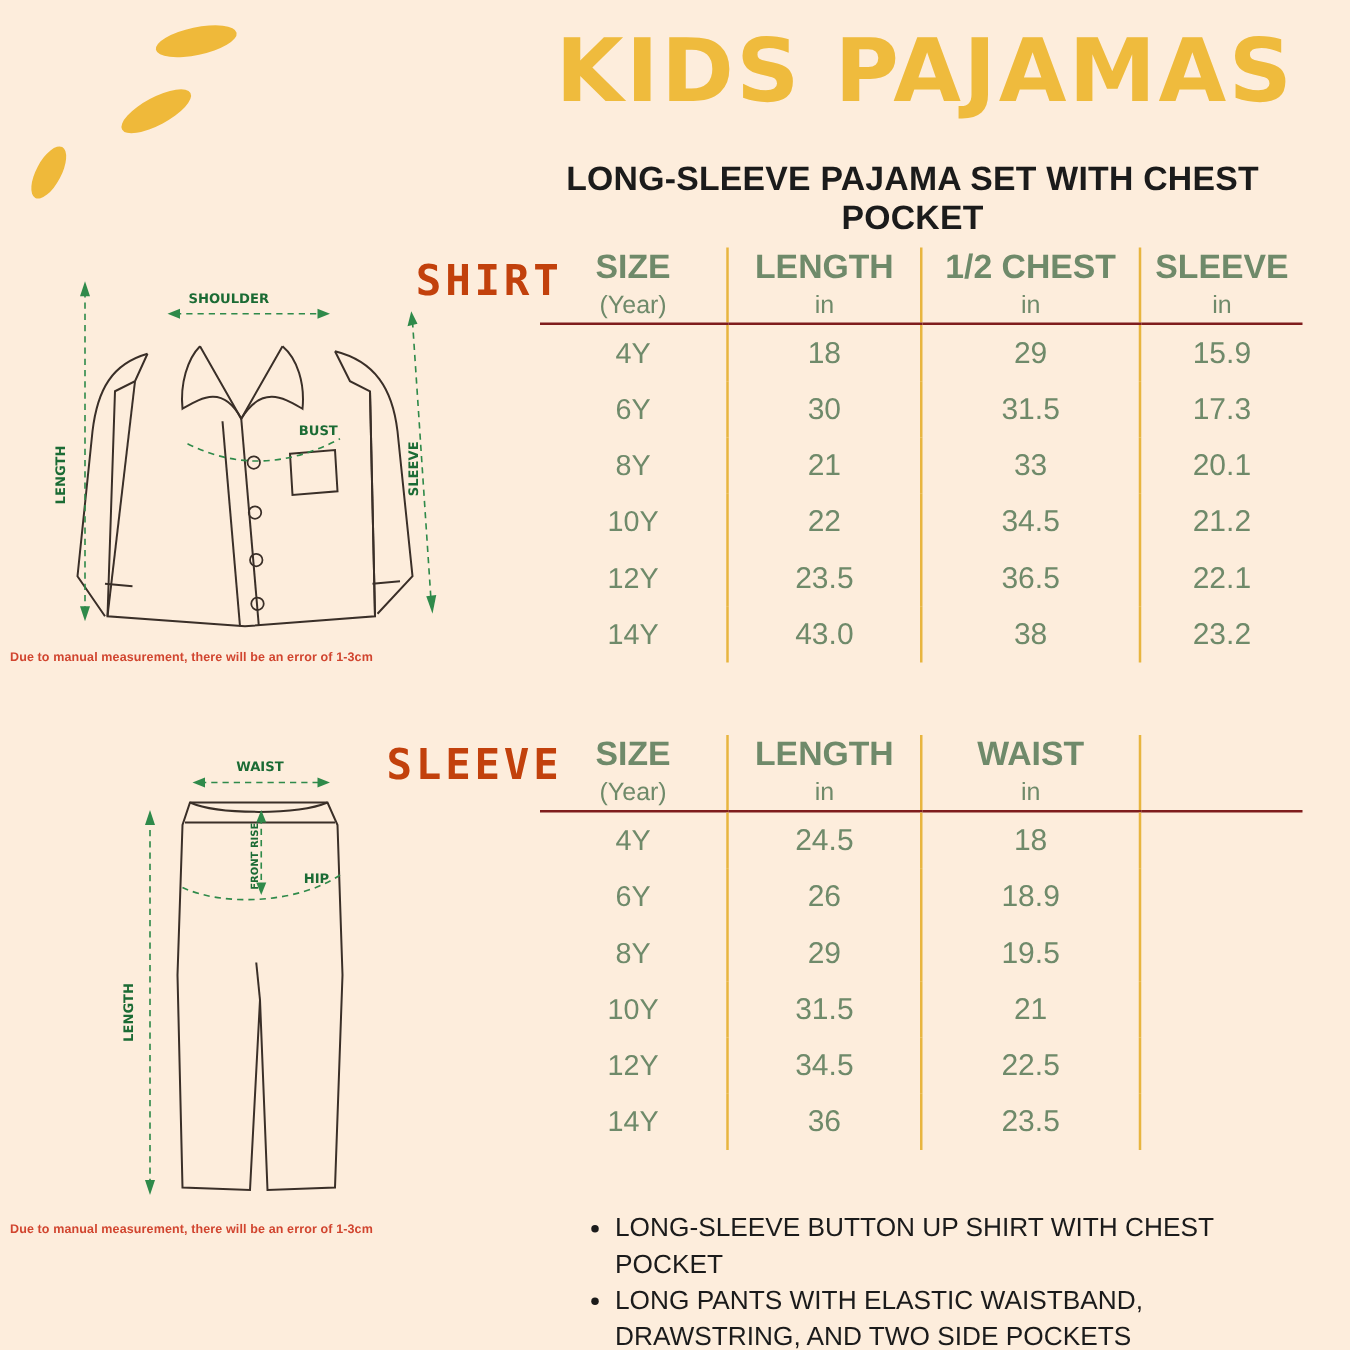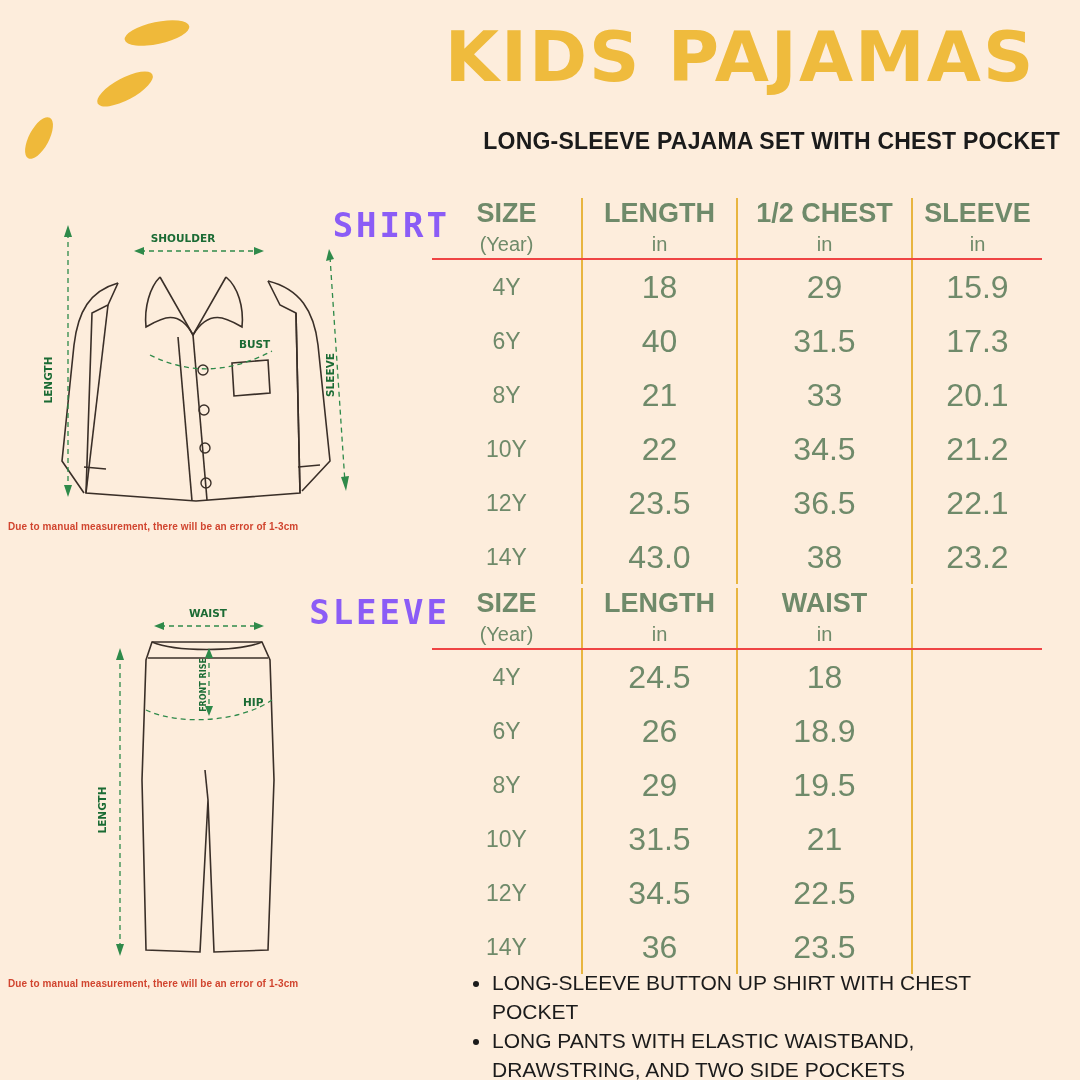--- a/index.html
+++ b/index.html
@@ -22,46 +22,46 @@
     position: absolute; left: 420px; top: 20px; width: 640px;
     text-align: center;
     font-size: 70px; line-height: 74px;
     font-weight: bold;
     letter-spacing: 2px;
     color: #efbb3d;
     font-family: "DejaVu Sans", sans-serif;
   }
   .subtitle {
     position: absolute; left: 400px; top: 128px; width: 660px;
-    text-align: right;
-    font-size: 23px; font-weight: bold; letter-spacing: .2px;
+    text-align: center;
+    font-size: 27px; font-weight: bold; letter-spacing: .2px;
     color: #1b1b1b;
   }
 
   
   .sectionlabel {
     position: absolute;
     font-family: "DejaVu Sans Mono", monospace;
     font-weight: bold;
     font-size: 34px;
     letter-spacing: 3px;
-    color: #8b5cf6;
+    color: #c2410c;
     text-align: right;
     width: 200px;
   }
 
   
   .tbl { position: absolute; border-collapse: collapse; }
   .tbl td, .tbl th { text-align: center; }
   .tbl .hdr { color: #6f8a6a; font-weight: bold; font-size: 27px; padding-bottom: 2px; }
   .tbl .hdr small { display: block; font-weight: normal; font-size: 20px; padding-top: 4px; }
-  .tbl .cell { color: #6f8a6a; font-size: 32px; padding: 8.5px 0; }
+  .tbl .cell { color: #6f8a6a; font-size: 24px; padding: 8.5px 0; }
   .tbl .size { font-size: 23px; }
   .vline { border-left: 2px solid #e8b53f; }
-  .topzone td { border-bottom: 2px solid #ef4444; margin-top: 24px; }
+  .topzone td { border-bottom: 2px solid #7f1d1d; margin-top: 24px; }
 
   
   .fig { position: absolute; }
   .note {
     position: absolute;
     color: #d1452f; font-size: 10px; font-weight: bold;
     letter-spacing: .1px;
   }
 
   .bullets {
@@ -160,21 +160,21 @@
       </td>
     </tr>
     <tr>
           <td class="cell size">4Y</td>
           <td class="cell vline">18</td>
           <td class="cell vline">29</td>
           <td class="cell vline">15.9</td>
         </tr>
     <tr>
           <td class="cell size">6Y</td>
-          <td class="cell vline">40</td>
+          <td class="cell vline">30</td>
           <td class="cell vline">31.5</td>
           <td class="cell vline">17.3</td>
         </tr>
     <tr>
           <td class="cell size">8Y</td>
           <td class="cell vline">21</td>
           <td class="cell vline">33</td>
           <td class="cell vline">20.1</td>
         </tr>
     <tr>

